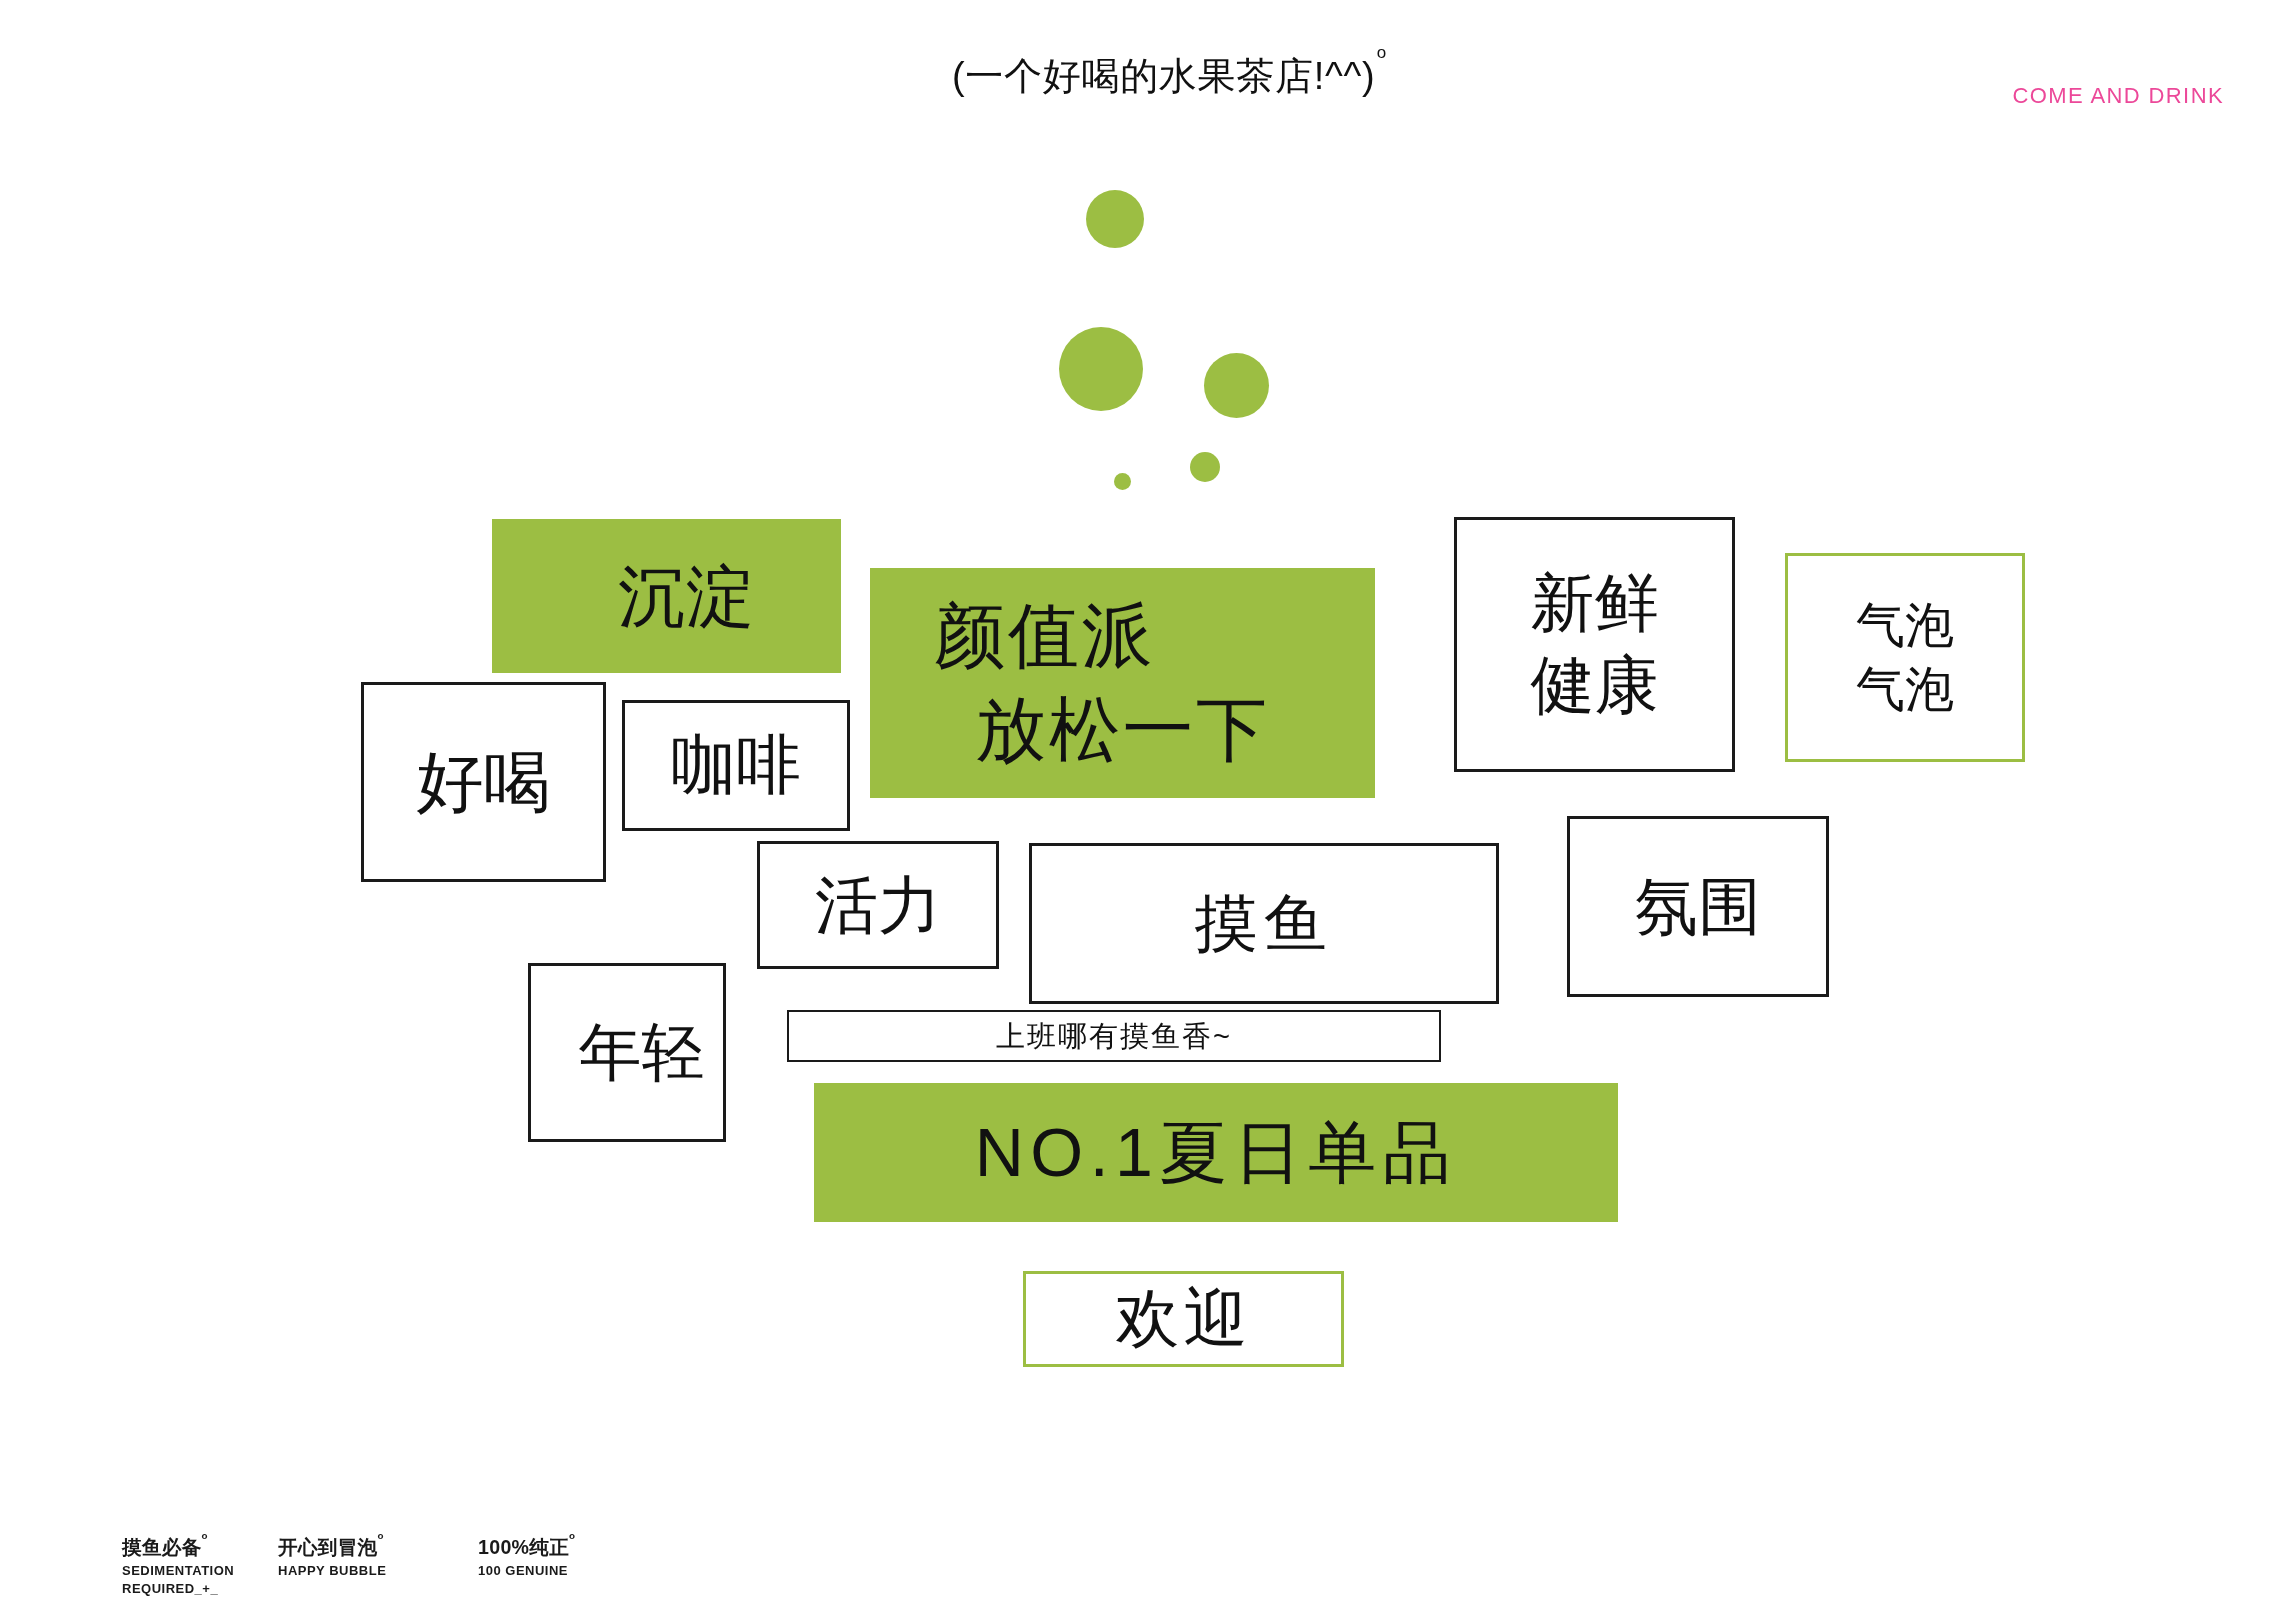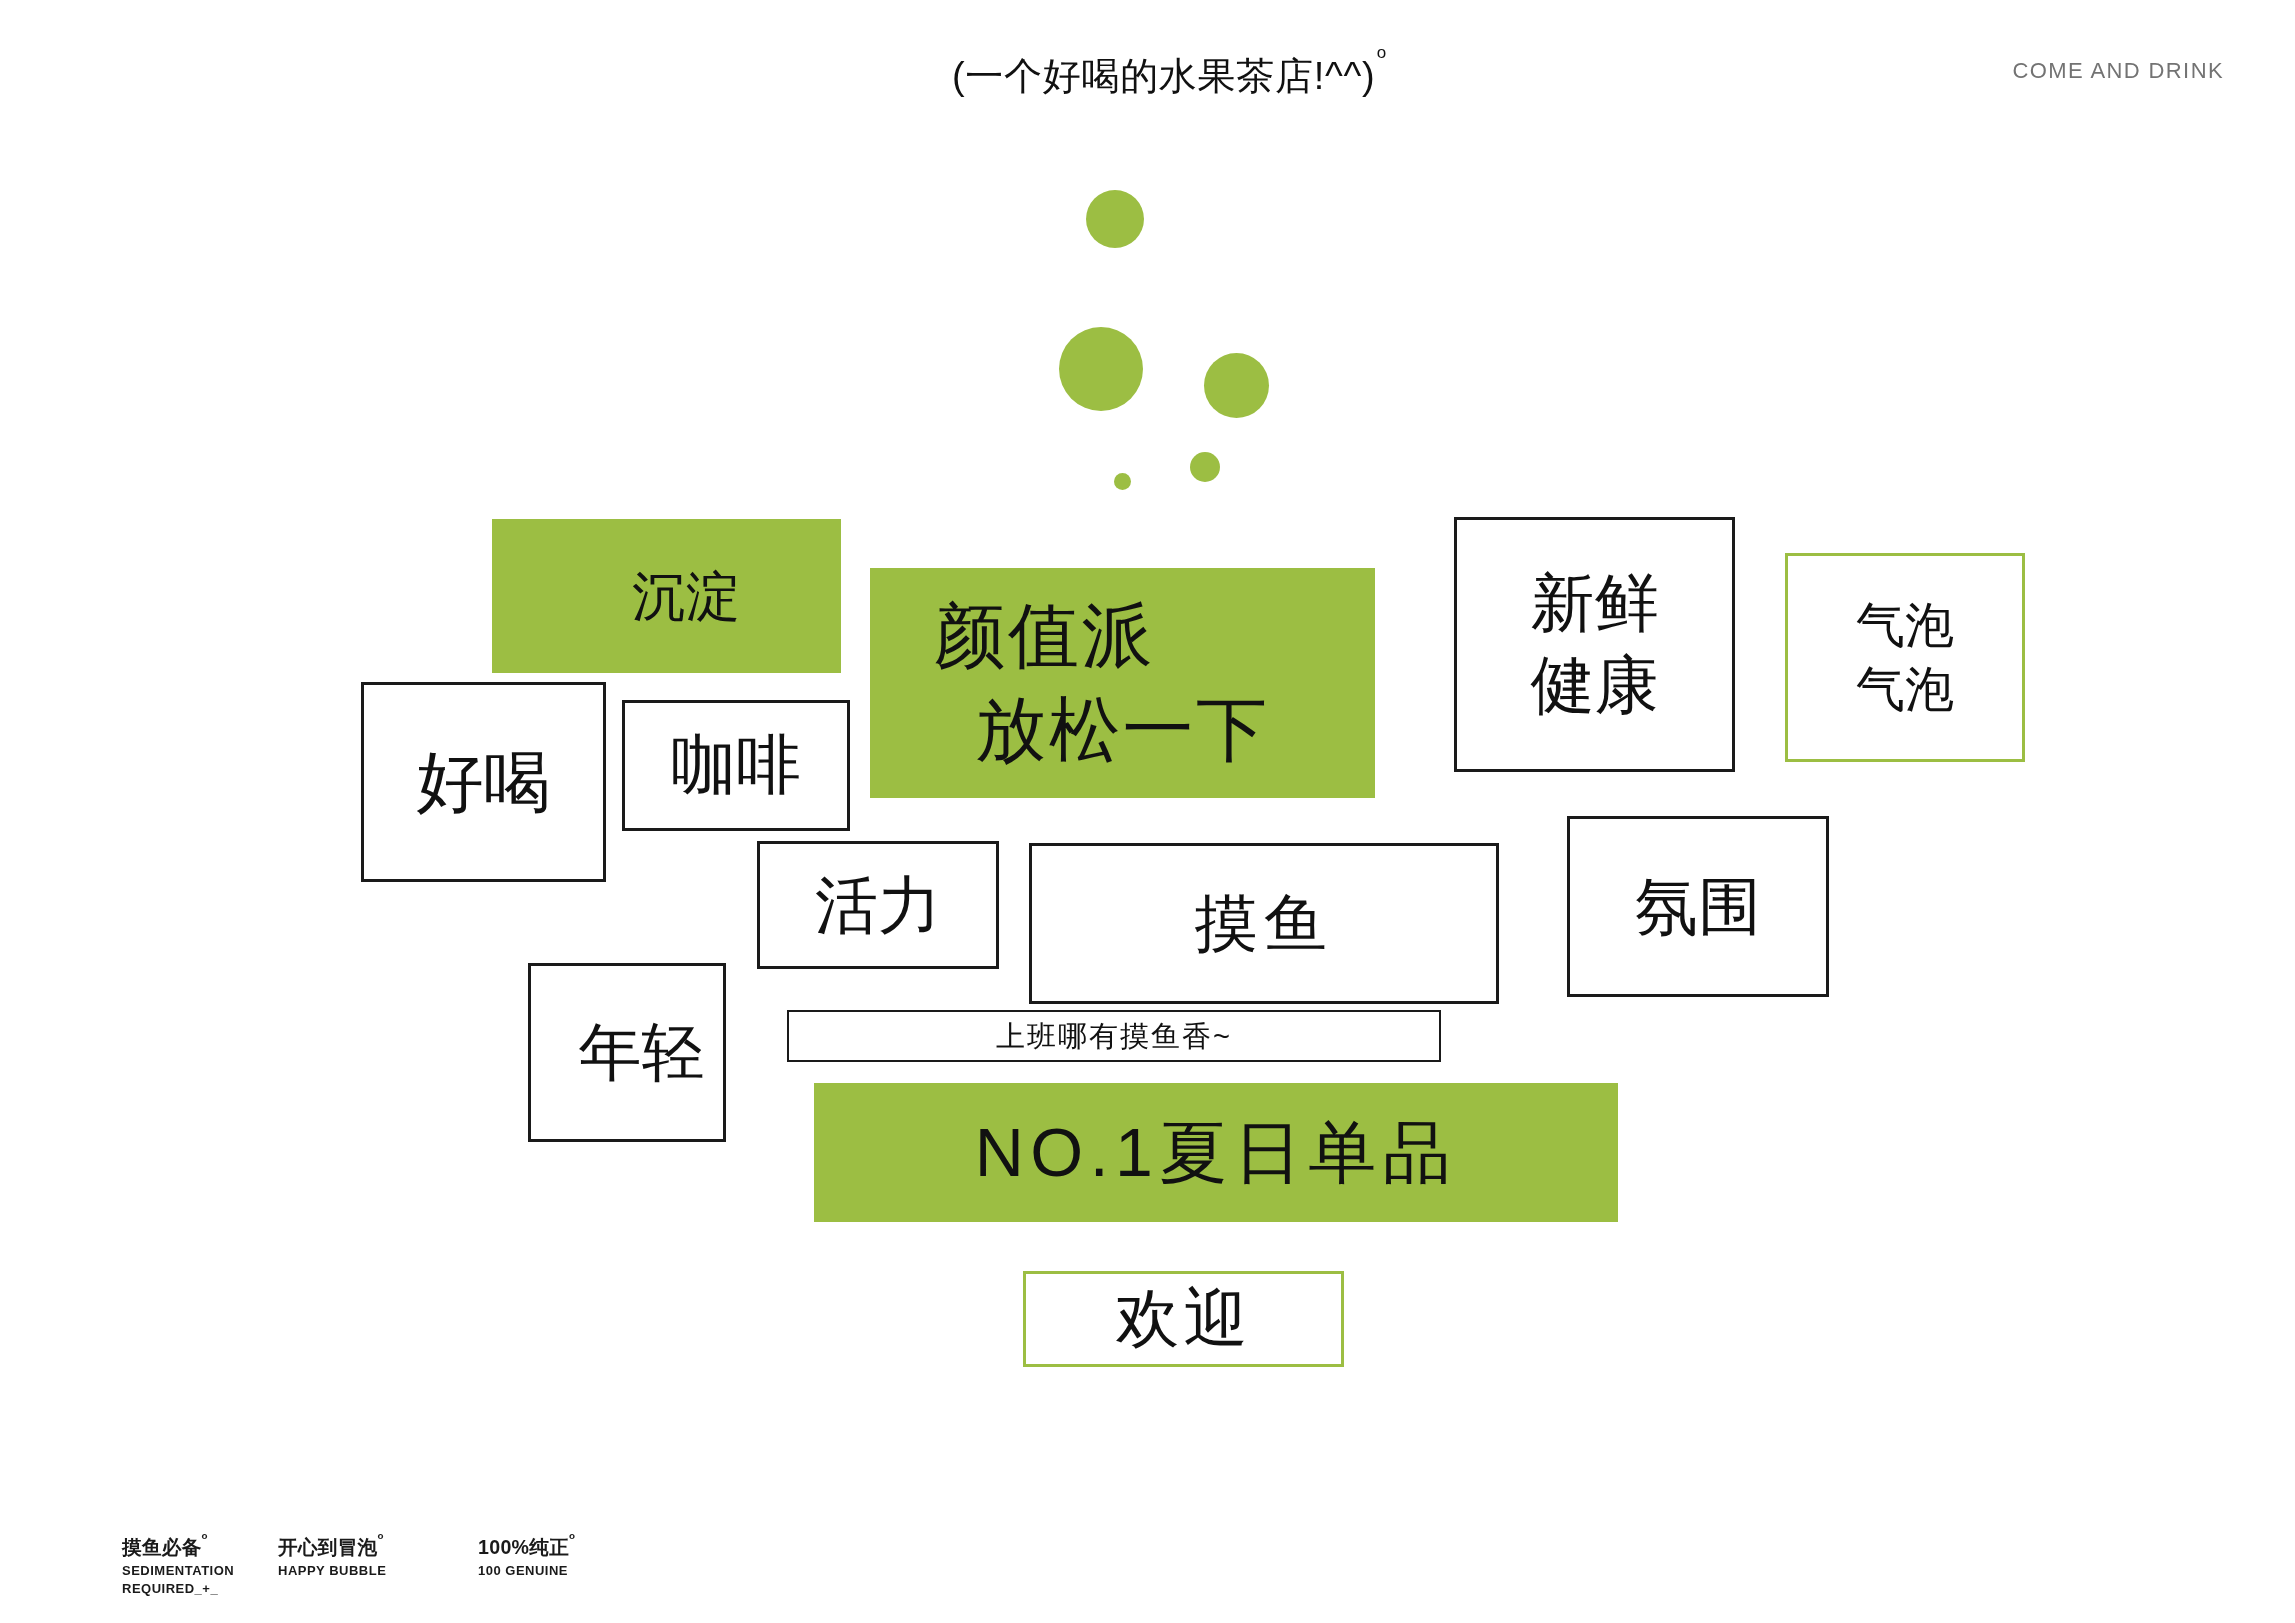--- a/index.html
+++ b/index.html
@@ -33,25 +33,25 @@
     font-size: 17px;
     vertical-align: super;
     position: relative;
     top: -17px;
     left: 1.3px;
     letter-spacing: 0;
   }
   .hdr-right {
     position: absolute;
     right: 71px;
-    top: 58px;
+    top: 83px;
     font-size: 22px;
     letter-spacing: 1.4px;
     white-space: nowrap;
-    color: #737373;
+    color: #ec4899;
   }
 
   
   .bubble {
     position: absolute;
     border-radius: 50%;
     background: #9cbe43;
   }
 
   
@@ -124,21 +124,21 @@
   <div class="hdr-title"><span>(一个好喝的水果茶店!^^)</span><span class="deg">o</span></div>
 
   <div class="hdr-right">COME AND DRINK</div>
 
   <div class="bubble" style="left:1086px; top:190px; width:58px; height:58px;"></div>
   <div class="bubble" style="left:1059px; top:327px; width:84px; height:84px;"></div>
   <div class="bubble" style="left:1204px; top:353px; width:65px; height:65px;"></div>
   <div class="bubble" style="left:1190px; top:452px; width:30px; height:30px;"></div>
   <div class="bubble" style="left:1114px; top:473px; width:17px; height:17px;"></div>
 
-  <div class="tag fill" style="left:492px; top:519px; width:349px; height:154px; font-size:54px; justify-content:center; padding-left:39px;">
+  <div class="tag fill" style="left:492px; top:519px; width:349px; height:154px; font-size:68px; justify-content:center; padding-left:39px;">
     <span class="lines">
       <span class="ln">沉淀</span>
     </span>
   </div>
 
   <div class="tag fill" style="left:870px; top:568px; width:505px; height:230px; font-size:71px; letter-spacing:2.6px;">
     <span class="lines">
       <span class="ln" style="text-align:left; margin-left:-41px;">颜值派</span>
       <span class="ln" style="margin-top:14.4px;">放松一下</span>
     </span>

